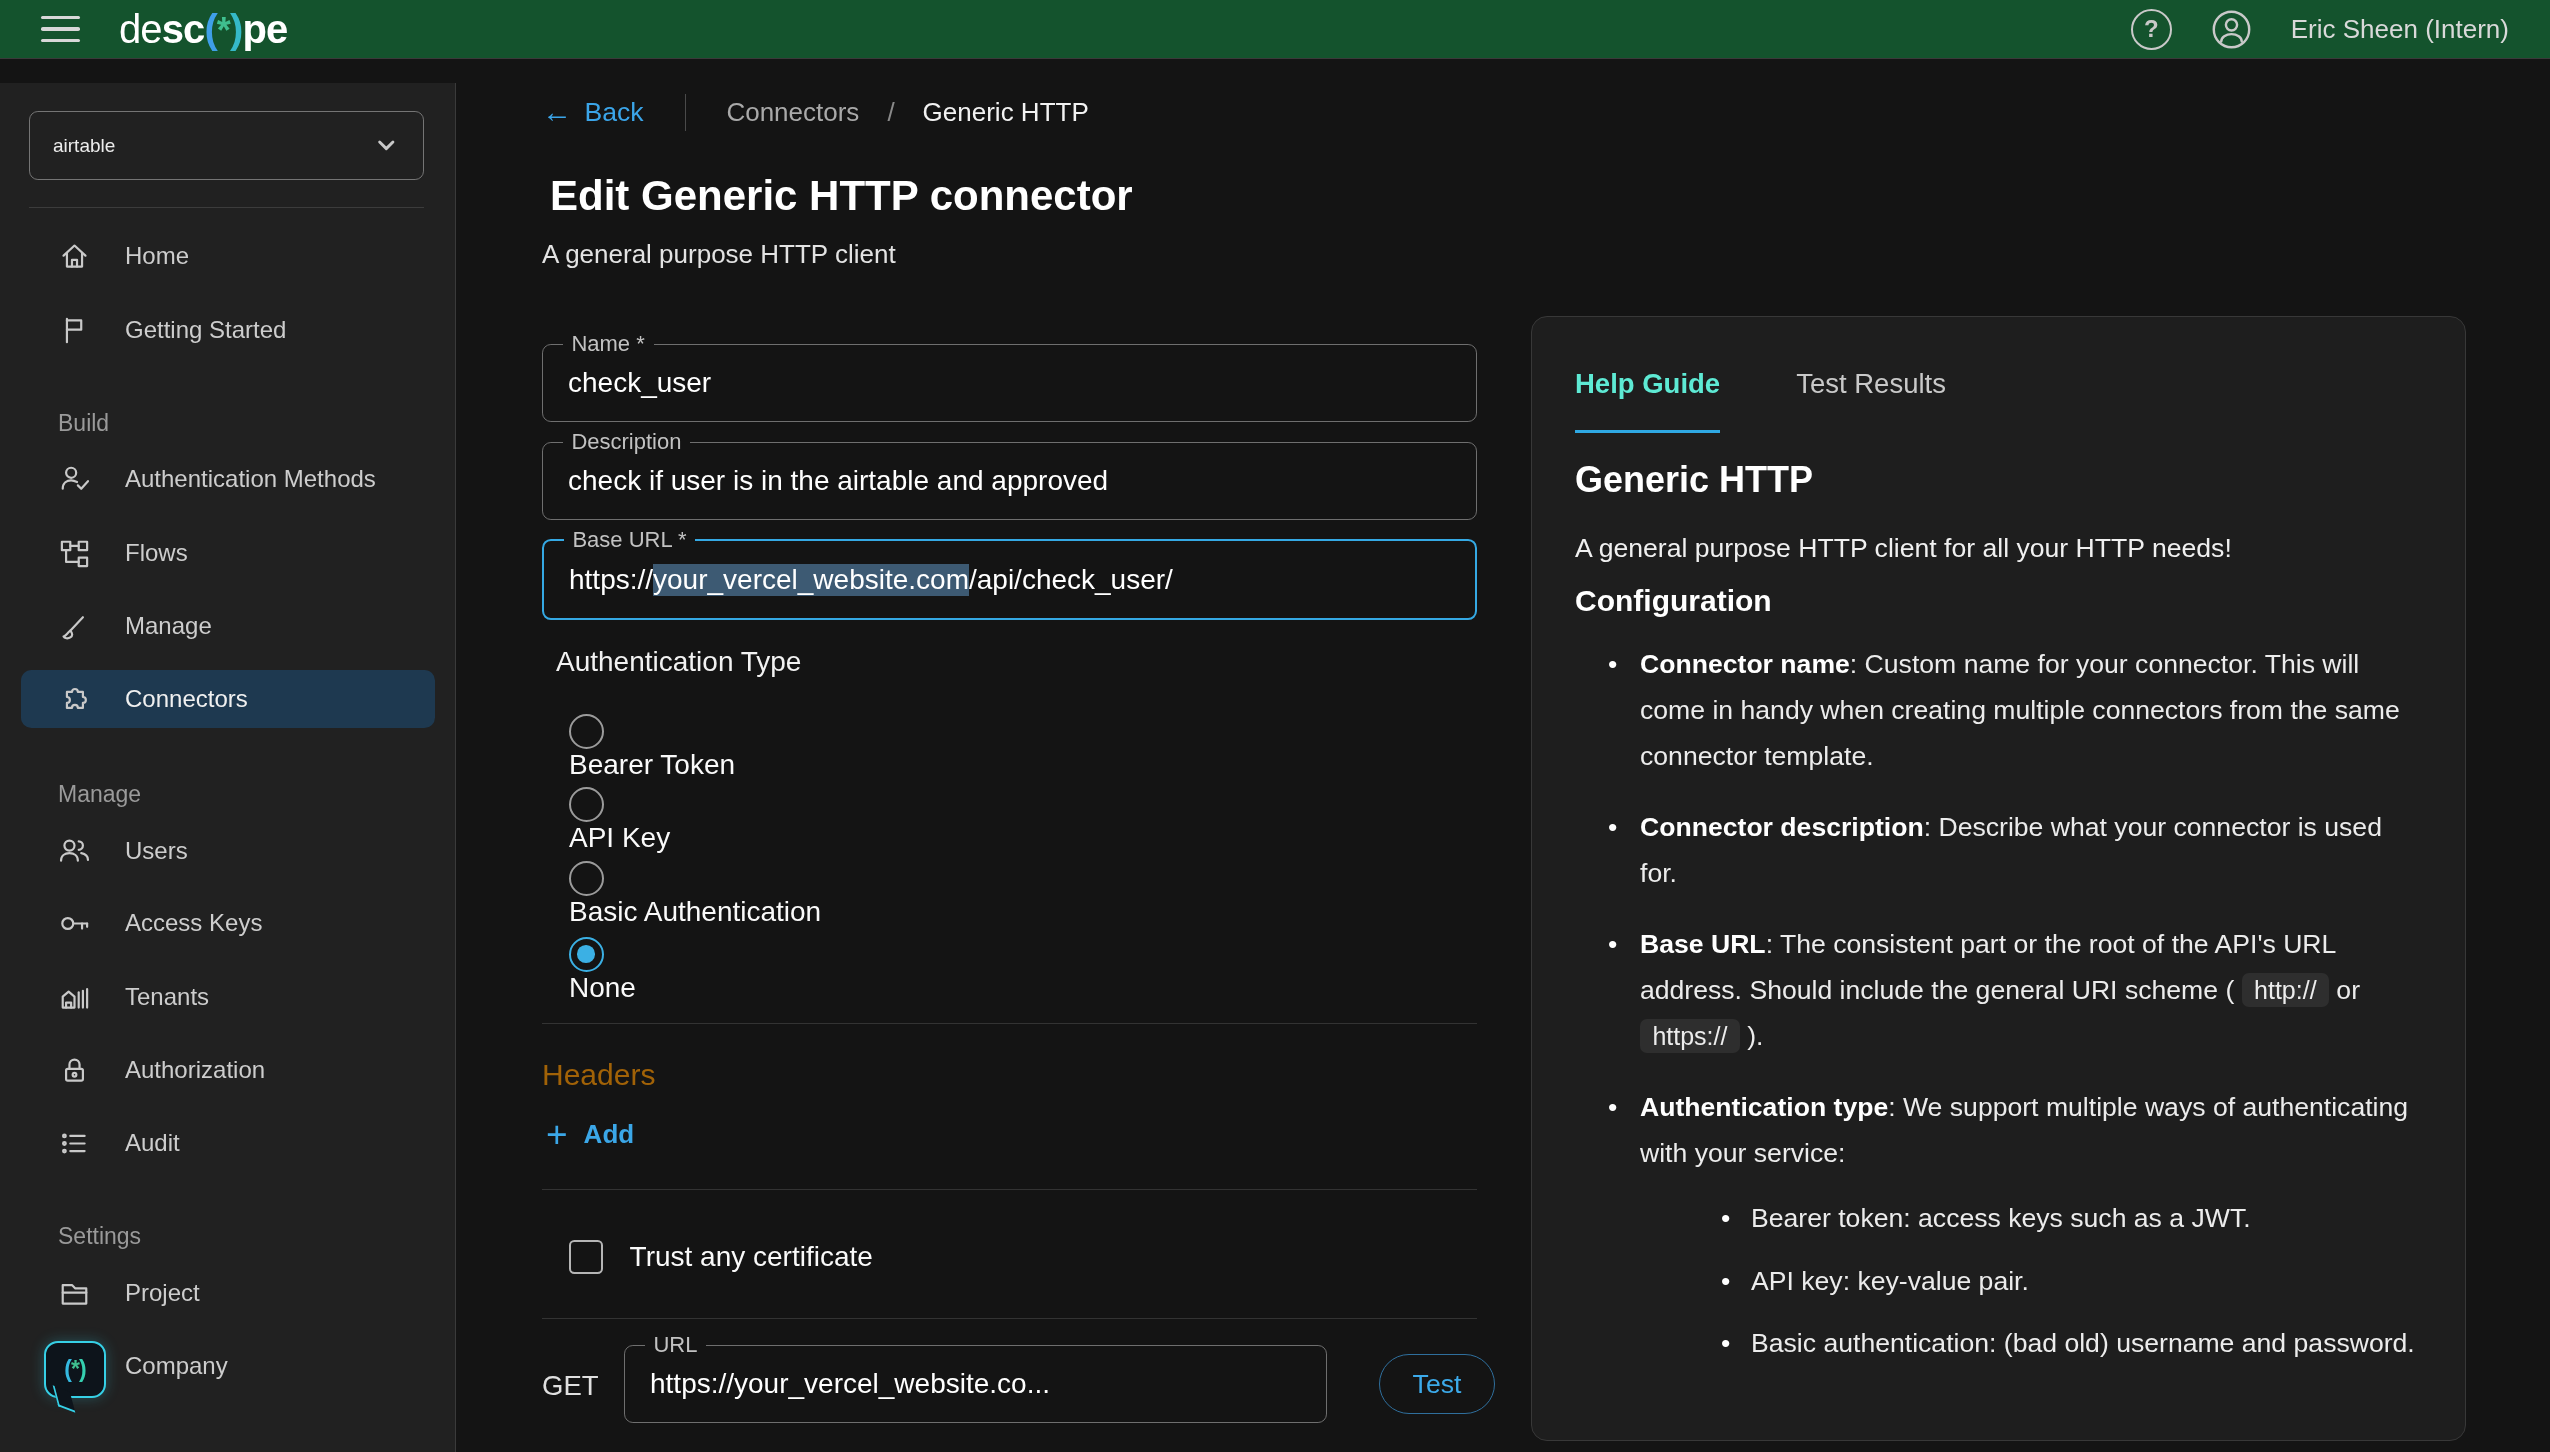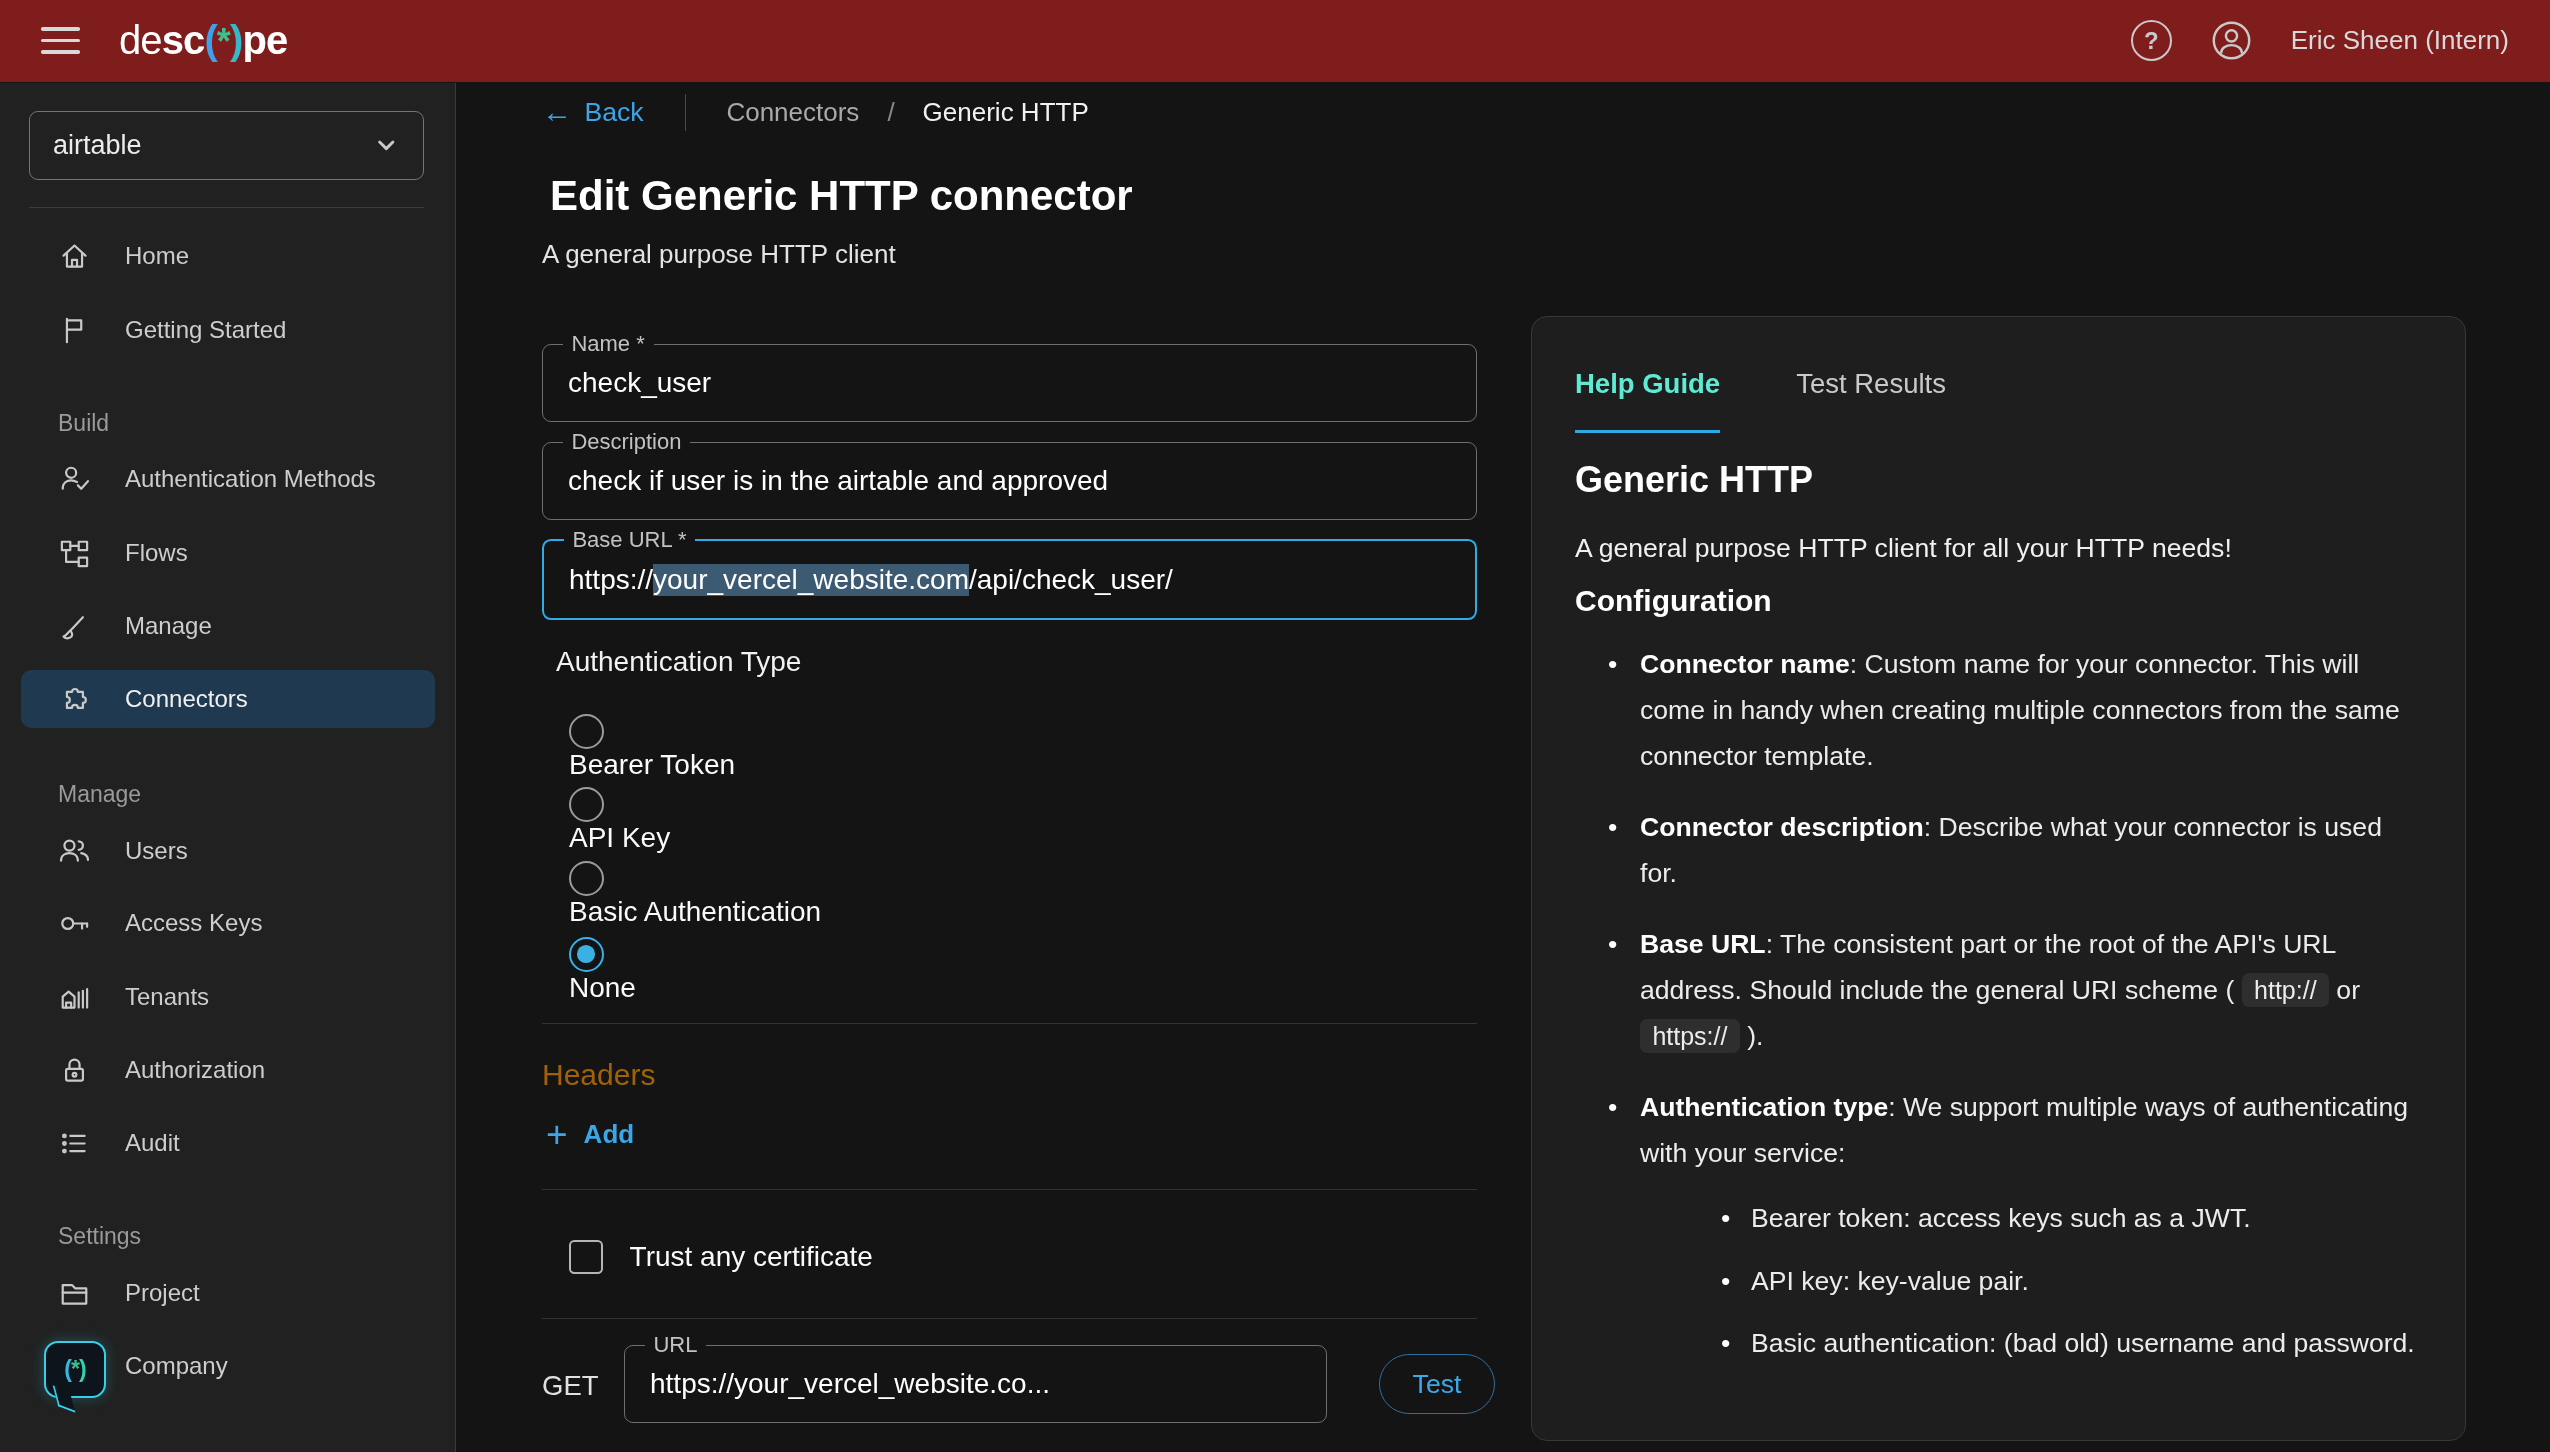--- a/index.html
+++ b/index.html
@@ -1,42 +1,42 @@
 <!DOCTYPE html>
 <html style="font-size:14px"><head>
 <meta charset="utf-8">
 <style>
   * { box-sizing: border-box; }
   html,body { margin:0; padding:0; background:#0e0e0e; }
   body { font-family:"Liberation Sans","DejaVu Sans",sans-serif; }
   .app { position:relative; width:2550px; height:1452px; background:#141414; overflow:hidden; }
 
   
-  .topbar { position:absolute; top:0; left:0; width:2550px; height:82px; background:#7f1d1d;
+  .topbar { position:absolute; top:0; left:0; width:2550px; height:59px; background:#14532d;
             border-bottom:0.9px solid #3a3a3a; display:flex; align-items:center; padding:0 41px; }
   .hamburger { width:39px; height:26.6px; display:flex; flex-direction:column; justify-content:space-between; cursor:pointer; }
   .hamburger i { display:block; height:3.5px; background:#d8d8d8; border-radius:1.8px; }
   .logo { margin-left:39px; font-size:40px; letter-spacing:-0.9px; white-space:nowrap; }
   .lg-de { font-weight:400; color:#ffffff; }
   .lg-b  { font-weight:800; color:#ffffff; }
   .lg-mo { font-weight:700; color:#3f9fe8; }
   .lg-ms { font-weight:700; color:#3fbf8f; font-size:0.9em; }
   .lg-mc { font-weight:700; color:#35b9c8; }
   .topbar-right { margin-left:auto; display:flex; align-items:center; gap:39px; }
   .qicon { width:41px; height:41px; border:2.7px solid #c9c9c9; border-radius:50%;
            display:flex; align-items:center; justify-content:center;
            font-size:24px; font-weight:700; color:#c9c9c9; cursor:pointer; }
   .username { font-size:26px; color:#d9d9d9; cursor:pointer; }
 
   
   .sidebar { position:absolute; top:83px; left:0; width:456px; height:1369px; background:#212121;
              border-right:0.9px solid #3a3a3a; }
   .project-select { position:absolute; left:29px; top:28px; width:395px; height:69px;
                     border:0.9px solid #757575; border-radius:8.9px; display:flex; align-items:center;
-                    padding:0 23px; font-size:27px; color:#ececec; cursor:pointer; }
+                    padding:0 23px; font-size:19px; color:#ececec; cursor:pointer; }
   .project-select .spacer { flex:1; }
   .side-divider { position:absolute; left:29px; top:124px; width:395px; border-bottom:0.9px solid #3c3c3c; }
   .nav-item { position:absolute; left:21px; width:414px; height:58px; display:flex; align-items:center;
               padding-left:35px; border-radius:10.6px; cursor:pointer; }
   .nav-item .nicon { width:37px; height:37px; margin-right:32px; flex:none; }
   .nav-item .nlabel { font-size:24px; color:#cdcdcd; white-space:nowrap; }
   .nav-item.selected { background:#1e3950; }
   .nav-item.selected .nlabel { color:#f0f0f0; }
   .nav-section { position:absolute; left:58px; font-size:23px; color:#9a9a9a; }
   svg.stro { stroke:#c9c9c9; stroke-width:2.6; fill:none; stroke-linecap:round; stroke-linejoin:round; }

